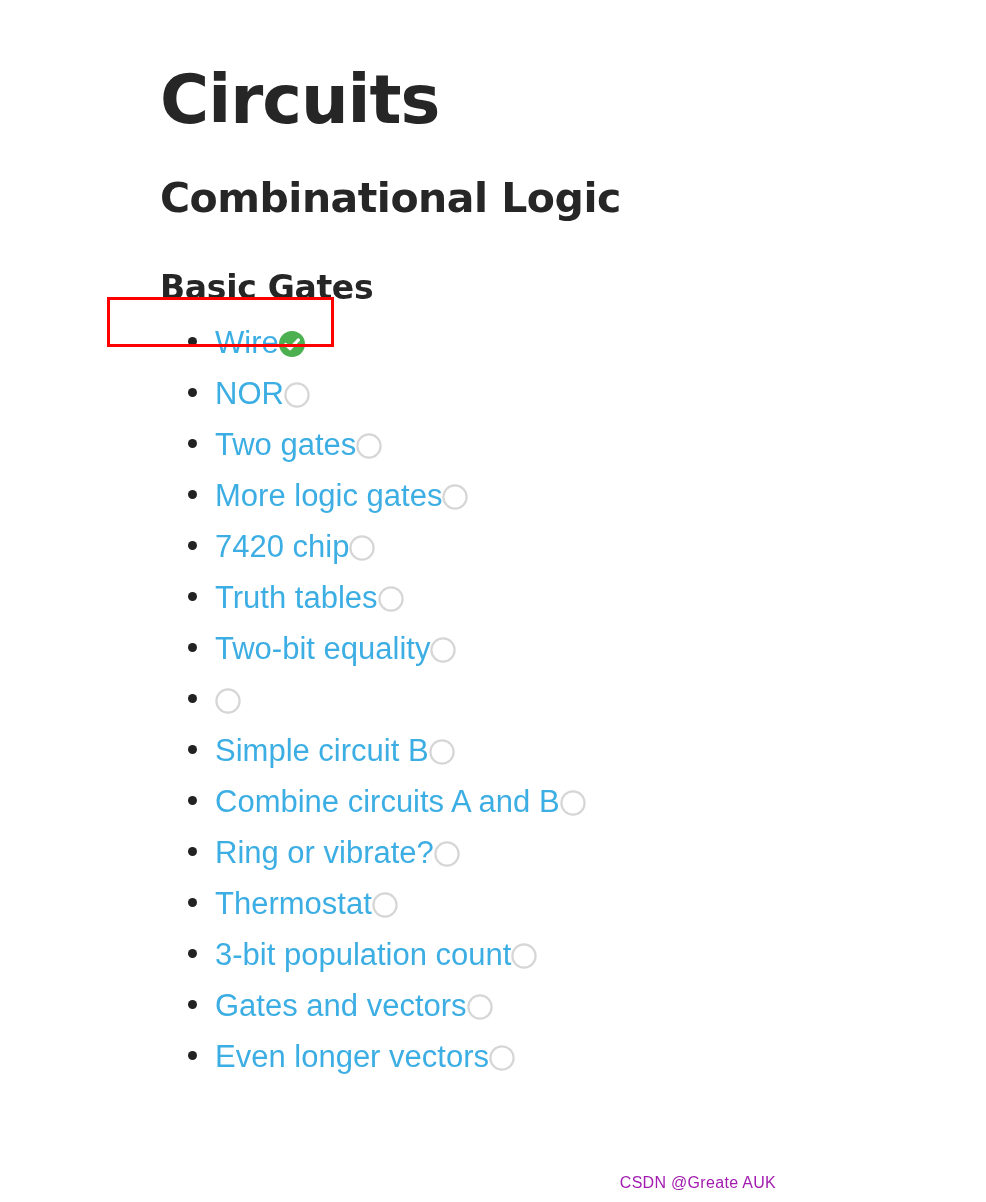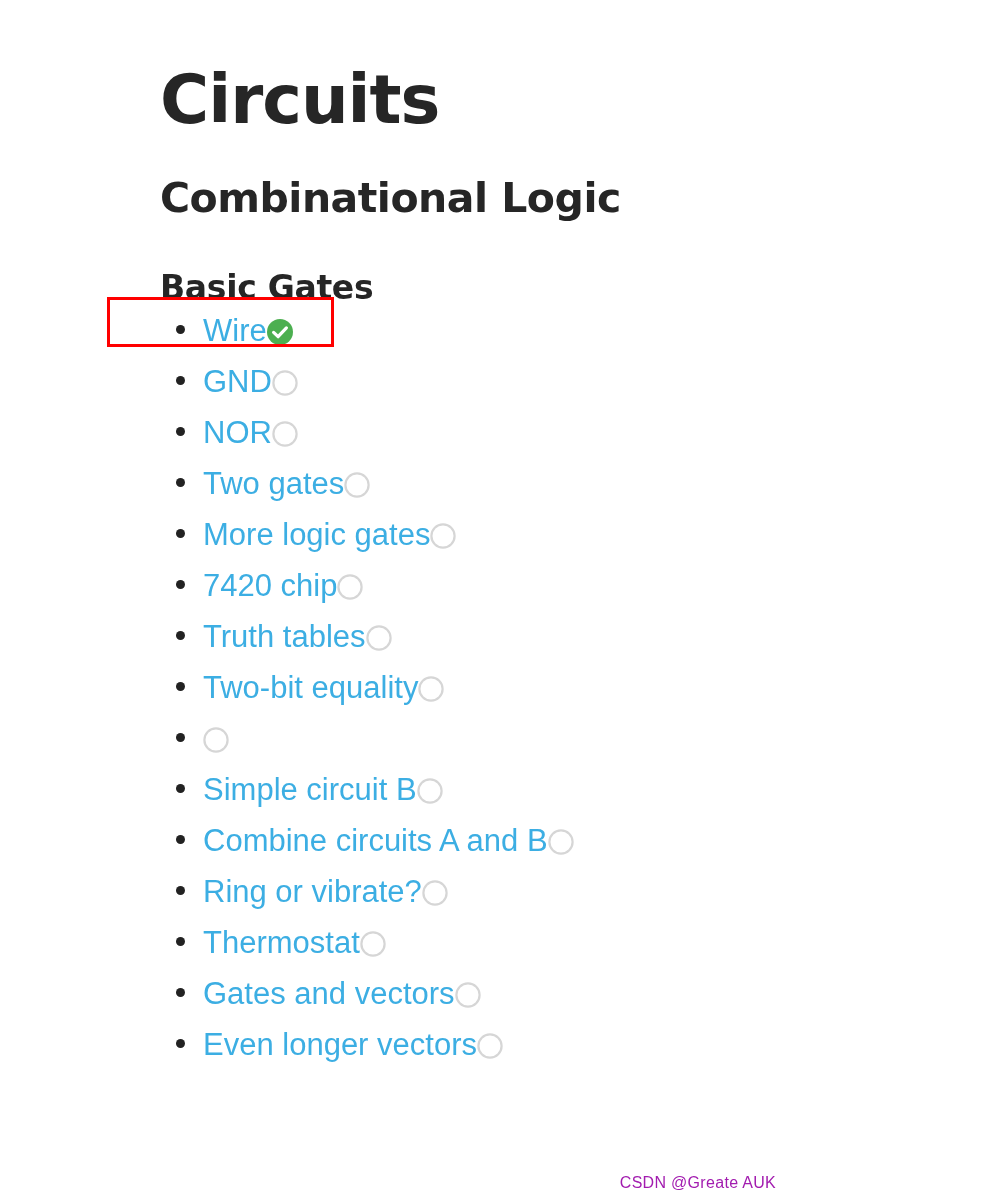--- a/index.html
+++ b/index.html
@@ -60,21 +60,21 @@
     letter-spacing: -0.3px;
     line-height: 1;
     white-space: nowrap;
   }
 
   
   .gate-list {
     position: absolute;
     left: 0;
     top: 300px;
-    margin: 4px;
+    margin: 16px;
     padding: 0;
     list-style: none;
   }
   .gate-item {
     position: relative;
     height: 51px;
     line-height: 51px;
     white-space: nowrap;
     padding-left: 199px;
   }
@@ -135,23 +135,20 @@
 
   <h1 class="h-title">Circuits</h1>
   <h2 class="h-sub">Combinational Logic</h2>
   <h3 class="h-sec">Basic Gates</h3>
 
   <ul class="gate-list">
       <li class="gate-item"><span class="bullet"></span><a class="gate-link" href="#">Wire</a><span class="status"><svg width="26" height="26" viewBox="0 0 26 26">
             <circle cx="13" cy="13" r="13" fill="#4caf50"></circle>
             <path d="M6.6 13.4 L11.1 17.7 L19.4 8.9" fill="none" stroke="#ffffff" stroke-width="3.2" stroke-linecap="round" stroke-linejoin="round"></path>
           </svg></span></li>
-      <li class="gate-item"><span class="bullet"></span><a class="gate-link" href="#">GND</a><span class="status"><svg width="26" height="26" viewBox="0 0 26 26">
-            <circle cx="13" cy="13" r="11.6" fill="none" stroke="#d6d6d6" stroke-width="2.2"></circle>
-          </svg></span></li>
       <li class="gate-item"><span class="bullet"></span><a class="gate-link" href="#">NOR</a><span class="status"><svg width="26" height="26" viewBox="0 0 26 26">
             <circle cx="13" cy="13" r="11.6" fill="none" stroke="#d6d6d6" stroke-width="2.2"></circle>
           </svg></span></li>
       <li class="gate-item"><span class="bullet"></span><a class="gate-link" href="#">Two gates</a><span class="status"><svg width="26" height="26" viewBox="0 0 26 26">
             <circle cx="13" cy="13" r="11.6" fill="none" stroke="#d6d6d6" stroke-width="2.2"></circle>
           </svg></span></li>
       <li class="gate-item"><span class="bullet"></span><a class="gate-link" href="#">More logic gates</a><span class="status"><svg width="26" height="26" viewBox="0 0 26 26">
             <circle cx="13" cy="13" r="11.6" fill="none" stroke="#d6d6d6" stroke-width="2.2"></circle>
           </svg></span></li>
       <li class="gate-item"><span class="bullet"></span><a class="gate-link" href="#">7420 chip</a><span class="status"><svg width="26" height="26" viewBox="0 0 26 26">
@@ -171,20 +168,23 @@
           </svg></span></li>
       <li class="gate-item"><span class="bullet"></span><a class="gate-link" href="#">Combine circuits A and B</a><span class="status"><svg width="26" height="26" viewBox="0 0 26 26">
             <circle cx="13" cy="13" r="11.6" fill="none" stroke="#d6d6d6" stroke-width="2.2"></circle>
           </svg></span></li>
       <li class="gate-item"><span class="bullet"></span><a class="gate-link" href="#">Ring or vibrate?</a><span class="status"><svg width="26" height="26" viewBox="0 0 26 26">
             <circle cx="13" cy="13" r="11.6" fill="none" stroke="#d6d6d6" stroke-width="2.2"></circle>
           </svg></span></li>
       <li class="gate-item"><span class="bullet"></span><a class="gate-link" href="#">Thermostat</a><span class="status"><svg width="26" height="26" viewBox="0 0 26 26">
             <circle cx="13" cy="13" r="11.6" fill="none" stroke="#d6d6d6" stroke-width="2.2"></circle>
           </svg></span></li>
+      <li class="gate-item"><span class="bullet"></span><a class="gate-link" href="#">3-bit population count</a><span class="status"><svg width="26" height="26" viewBox="0 0 26 26">
+            <circle cx="13" cy="13" r="11.6" fill="none" stroke="#d6d6d6" stroke-width="2.2"></circle>
+          </svg></span></li>
       <li class="gate-item"><span class="bullet"></span><a class="gate-link" href="#">Gates and vectors</a><span class="status"><svg width="26" height="26" viewBox="0 0 26 26">
             <circle cx="13" cy="13" r="11.6" fill="none" stroke="#d6d6d6" stroke-width="2.2"></circle>
           </svg></span></li>
       <li class="gate-item"><span class="bullet"></span><a class="gate-link" href="#">Even longer vectors</a><span class="status"><svg width="26" height="26" viewBox="0 0 26 26">
             <circle cx="13" cy="13" r="11.6" fill="none" stroke="#d6d6d6" stroke-width="2.2"></circle>
           </svg></span></li>
     </ul>
 
   <div class="hl-box"></div>
 

